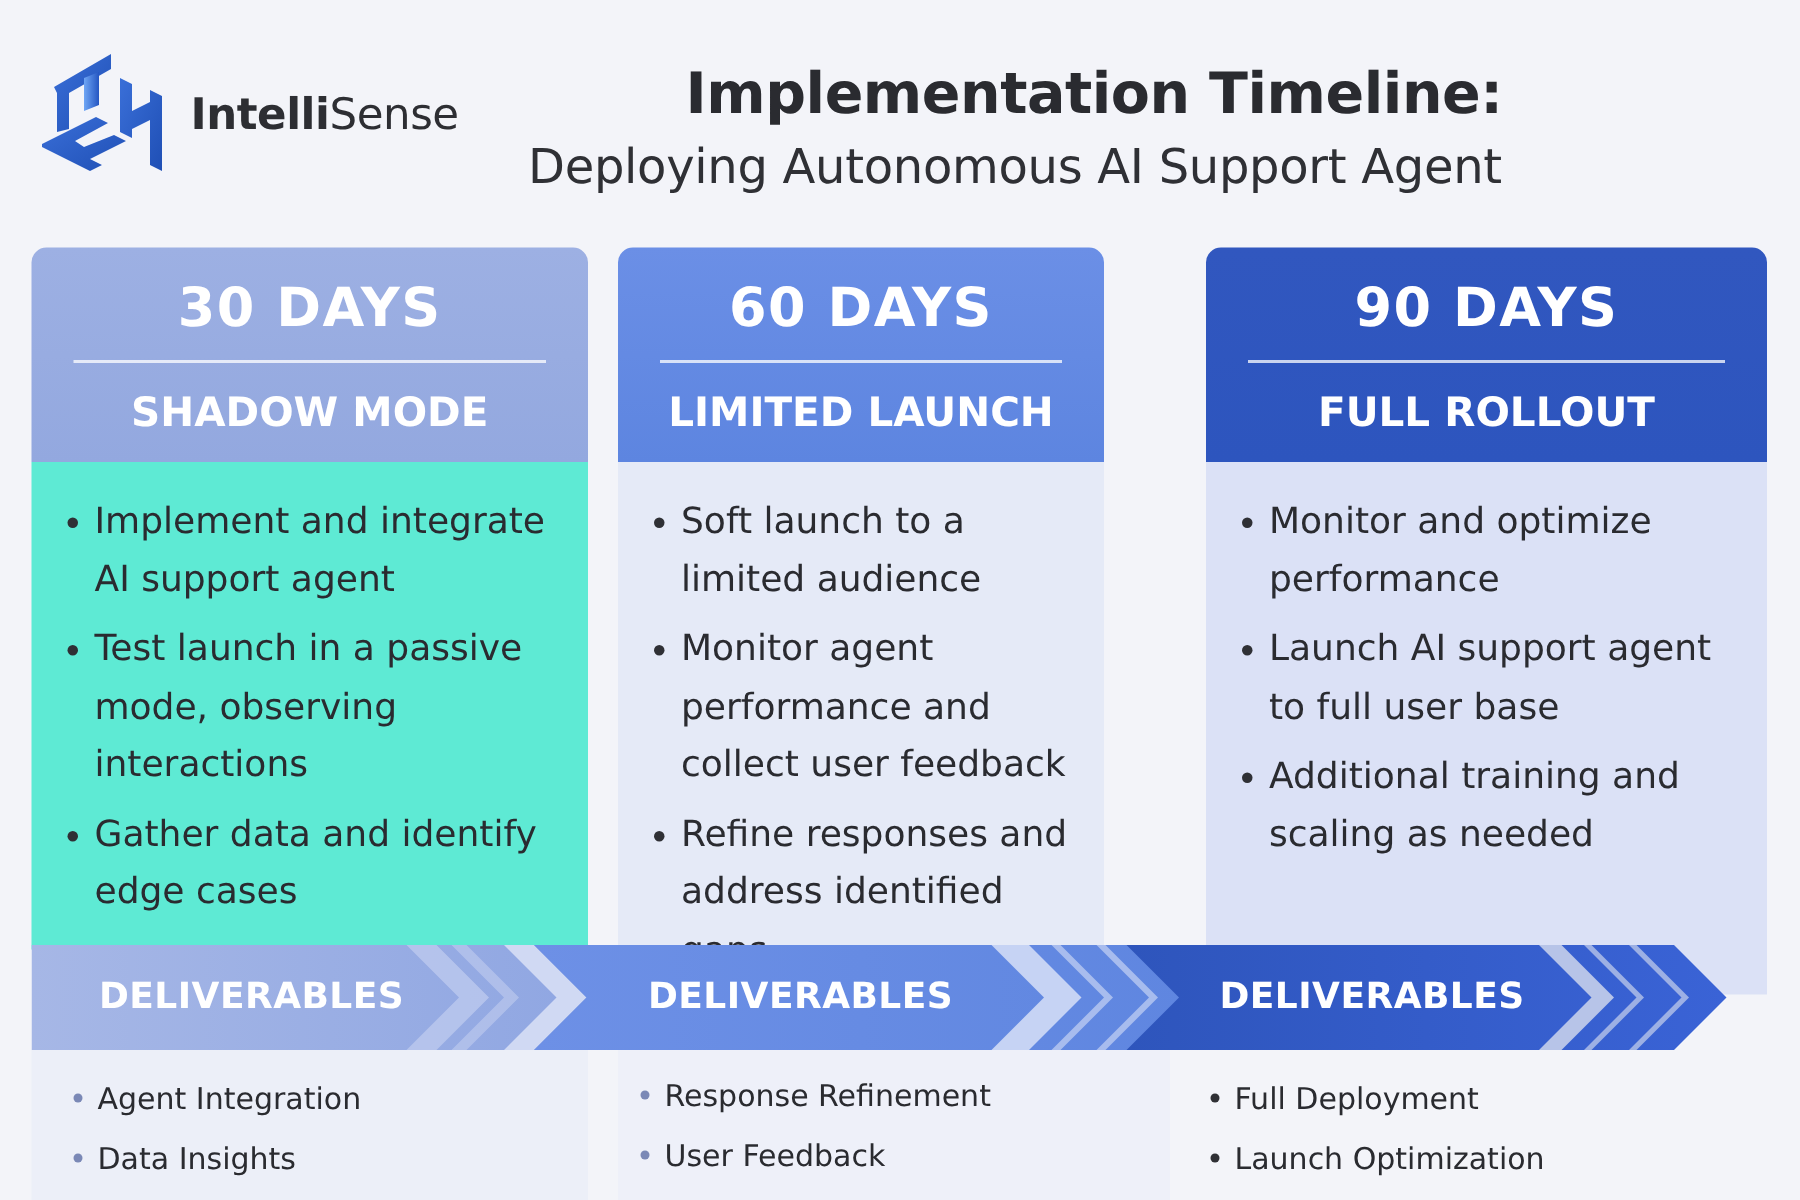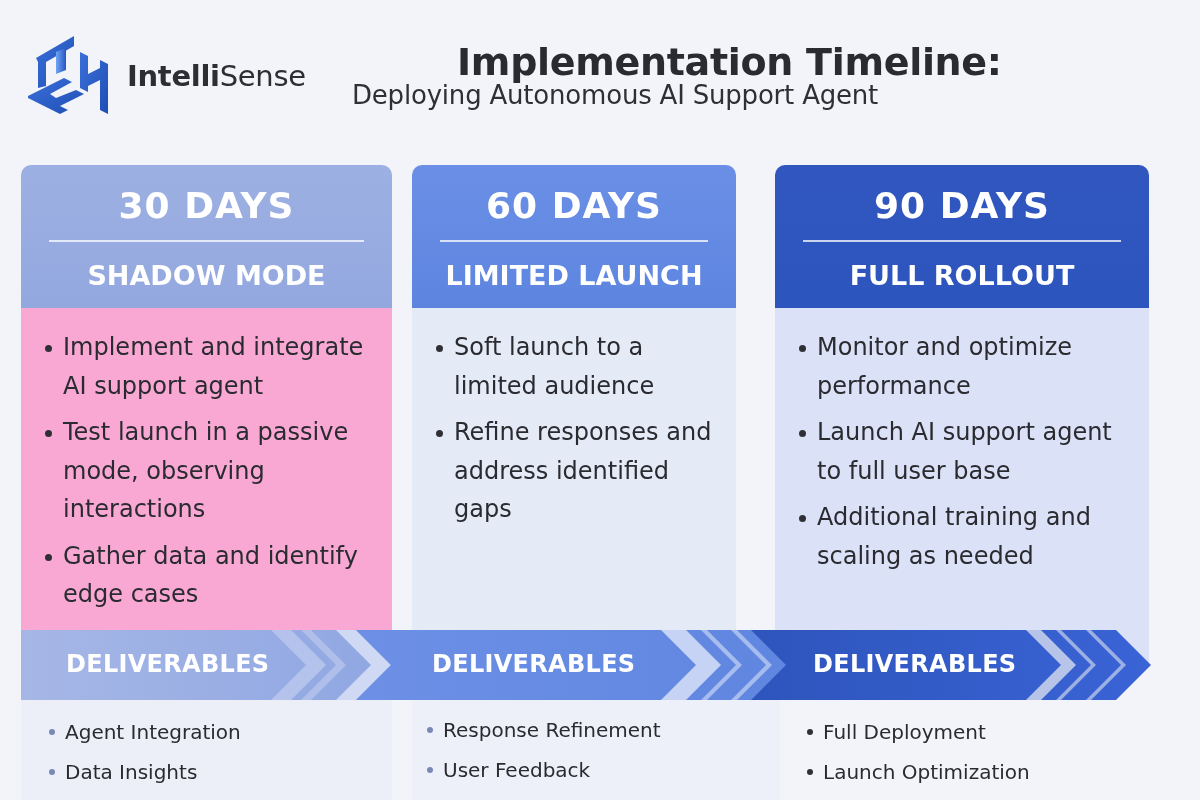--- a/index.html
+++ b/index.html
@@ -16,22 +16,22 @@
       font-size: 29px; color: #2d2e33; letter-spacing: -0.3px;
       font-family: "DejaVu Sans", sans-serif;
     }
     .brand .b1 { font-weight: bold; }
     .title {
       position: absolute; left: 350px; top: 40px; width: 700px; text-align: left;
       font-size: 38px; font-weight: bold; color: #2a2b30; padding-left: 107px;
       letter-spacing: -0.3px;
     }
     .subtitle {
-      position: absolute; left: 352px; top: 80px;
-      font-size: 26px; color: #2f3035; letter-spacing: -0.2px;
+      position: absolute; left: 352px; top: 92px;
+      font-size: 32px; color: #2f3035; letter-spacing: -0.2px;
     }
 
     .card { position: absolute; top: 165px; }
     .card-head {
       height: 143px; border-radius: 10px 10px 0 0;
       color: #fff; text-align: center; position: relative;
     }
     .card-head .days {
       padding-top: 20px; font-size: 36px; font-weight: bold; letter-spacing: 1px;
     }
@@ -49,25 +49,25 @@
       position: relative; padding-left: 22px;
       font-size: 24px; line-height: 38.5px; color: #2a2b30; margin-bottom: 8px;
     }
     .card-body li::before {
       content: ""; position: absolute; left: 4px; top: 17px;
       width: 7px; height: 7px; border-radius: 50%; background: #2f3035;
     }
 
     #card1 { left: 21px; width: 371px; }
     #card1 .card-head { background: linear-gradient(180deg, #9db0e3, #93a8df); }
-    #card1 .card-body { background: #f9a8d4; height: 325px; }
+    #card1 .card-body { background: #5eead4; height: 325px; }
     #card2 { left: 412px; width: 324px; }
     #card2 .card-head { background: linear-gradient(180deg, #6b8fe6, #5d85e0); }
     #card2 .card-body { background: #e5eaf7; height: 325px; }
-    #card3 { left: 775px; width: 374px; }
+    #card3 { left: 804px; width: 374px; }
     #card3 .card-head { background: linear-gradient(180deg, #3157bf, #2d55be); }
     #card3 .card-body { background: #dbe1f6; height: 355px; }
 
     .deliv-band { position: absolute; top: 630px; left: 21px; width: 1140px; height: 70px; }
     .deliv-band svg { position: absolute; left: 0; top: 0; }
     .deliv-label {
       position: absolute; top: 650px; font-size: 24px; font-weight: bold; color: #fff;
       letter-spacing: 0.3px;
     }
     .deliv-list { position: absolute; top: 712px; }
@@ -128,20 +128,21 @@
 
 <div class="card" id="card2">
   <div class="card-head">
     <div class="days">60 DAYS</div>
     <div class="rule"></div>
     <div class="phase">LIMITED LAUNCH</div>
   </div>
   <div class="card-body">
     <ul>
       <li>Soft launch to a limited audience</li>
+      <li>Monitor agent performance and collect user feedback</li>
       <li>Refine responses and address identified gaps</li>
     </ul>
   </div>
 </div>
 
 <div class="card" id="card3">
   <div class="card-head">
     <div class="days">90 DAYS</div>
     <div class="rule"></div>
     <div class="phase">FULL ROLLOUT</div>

